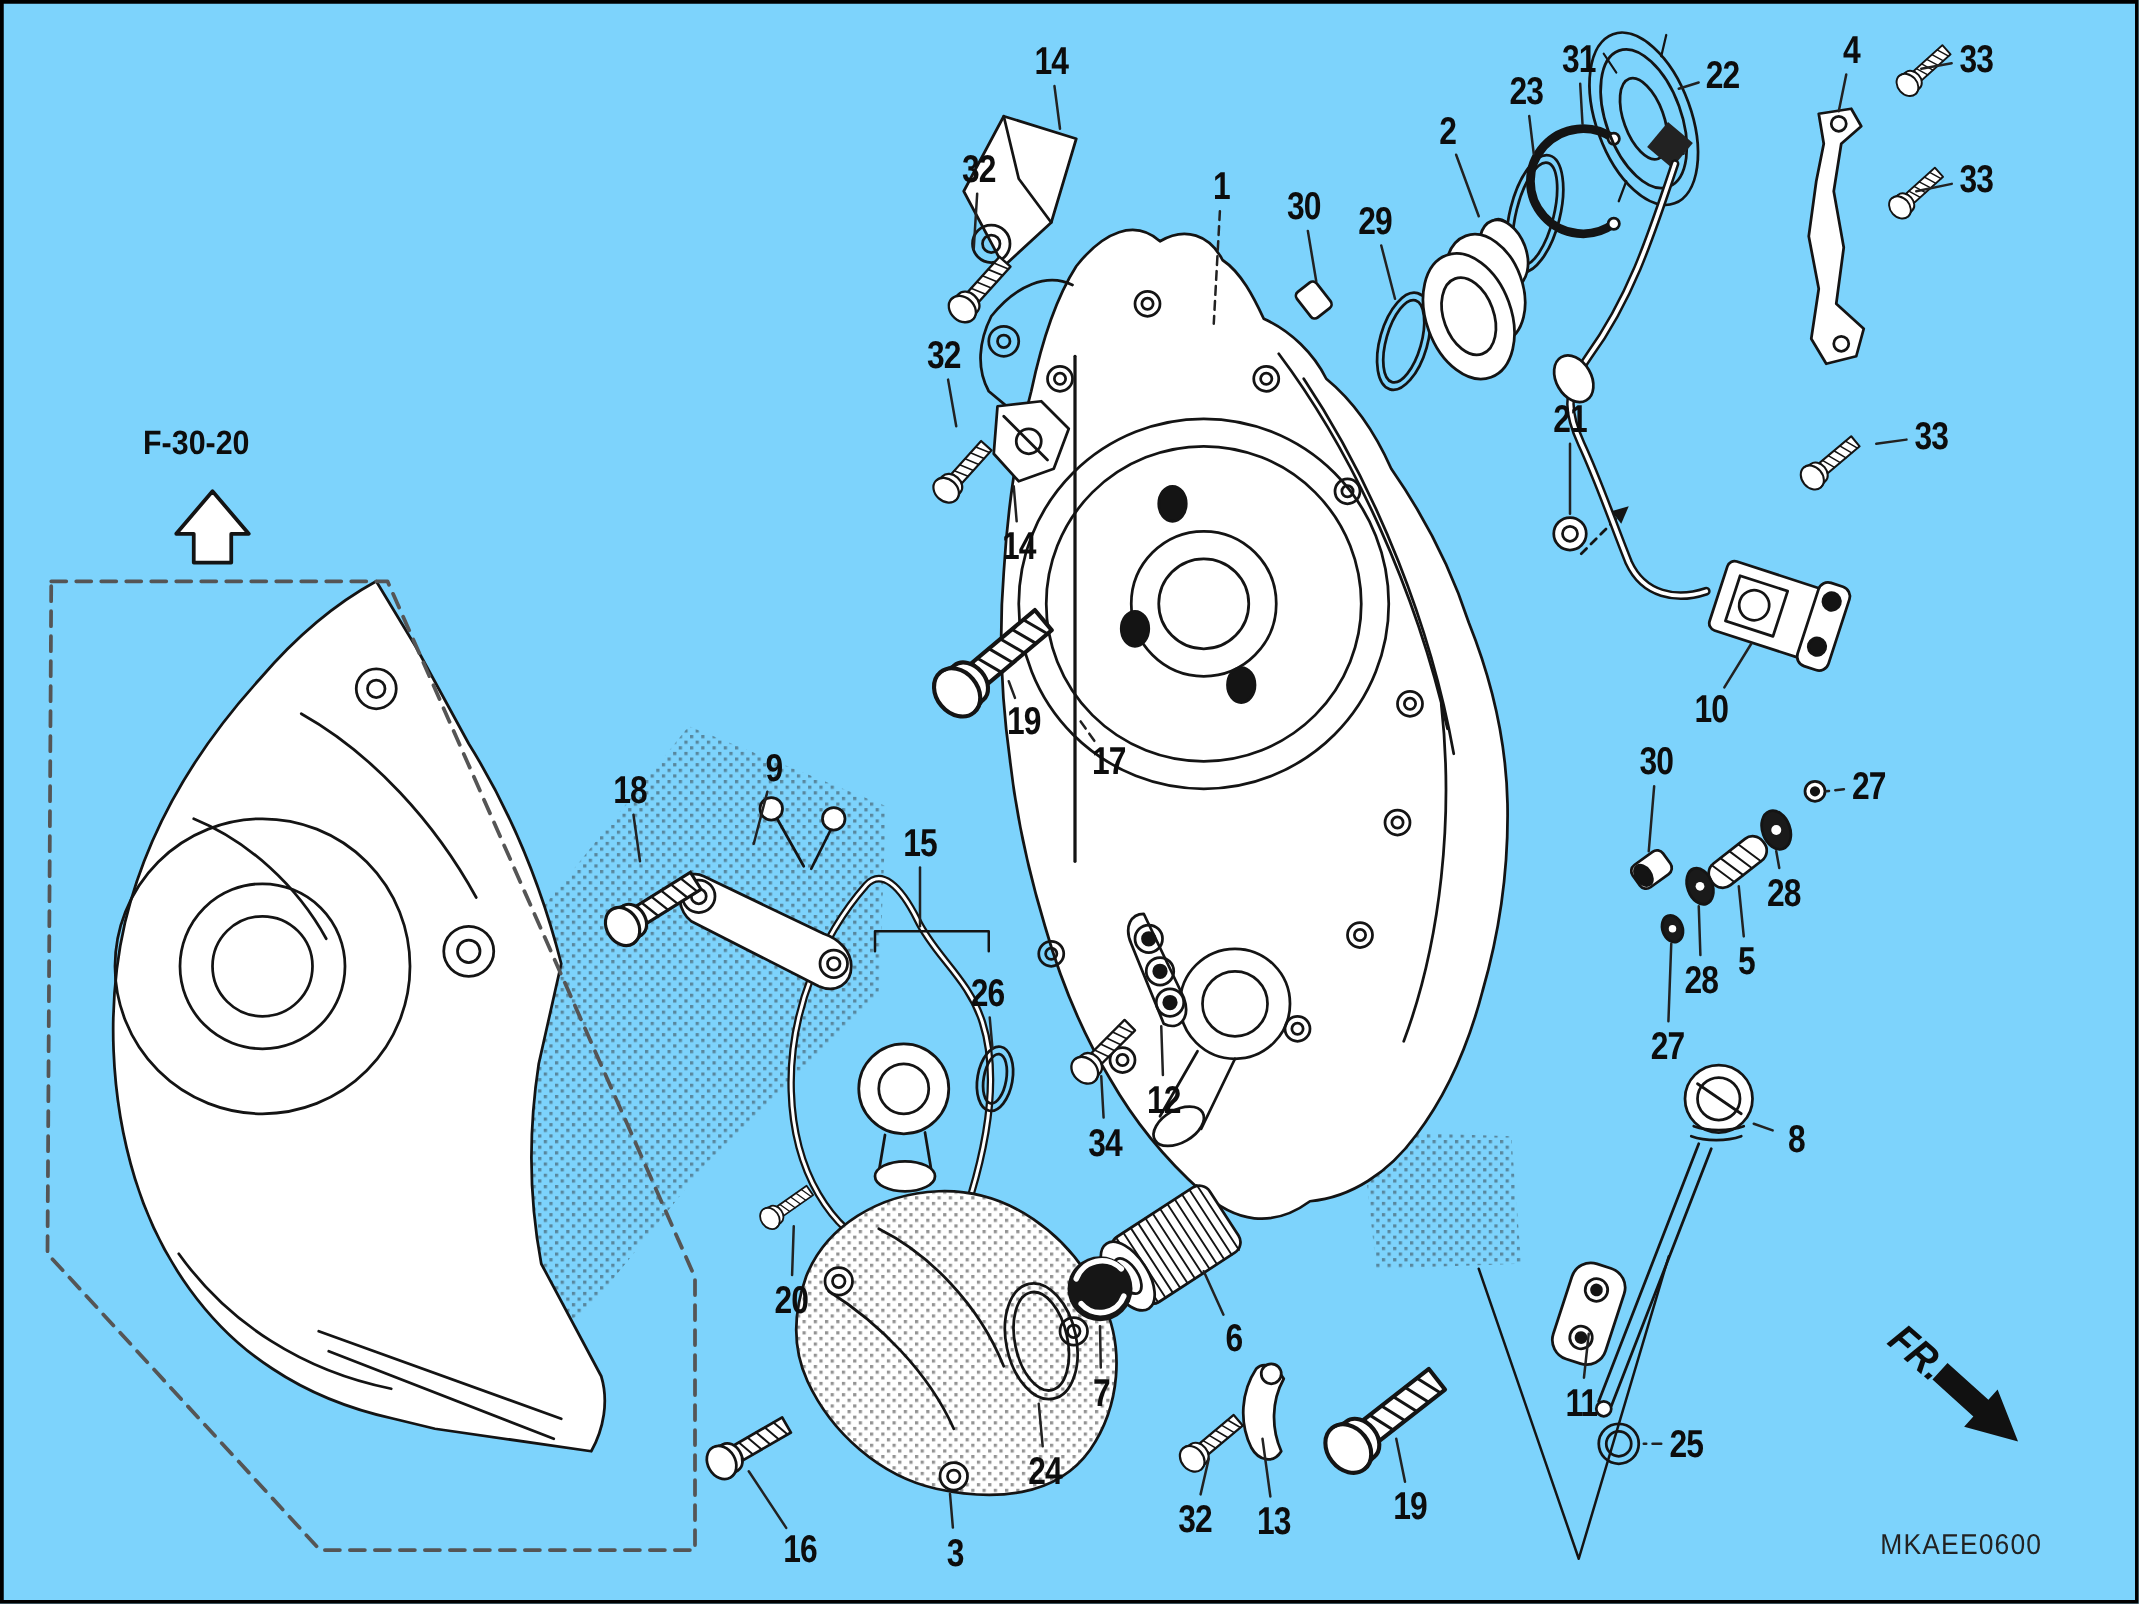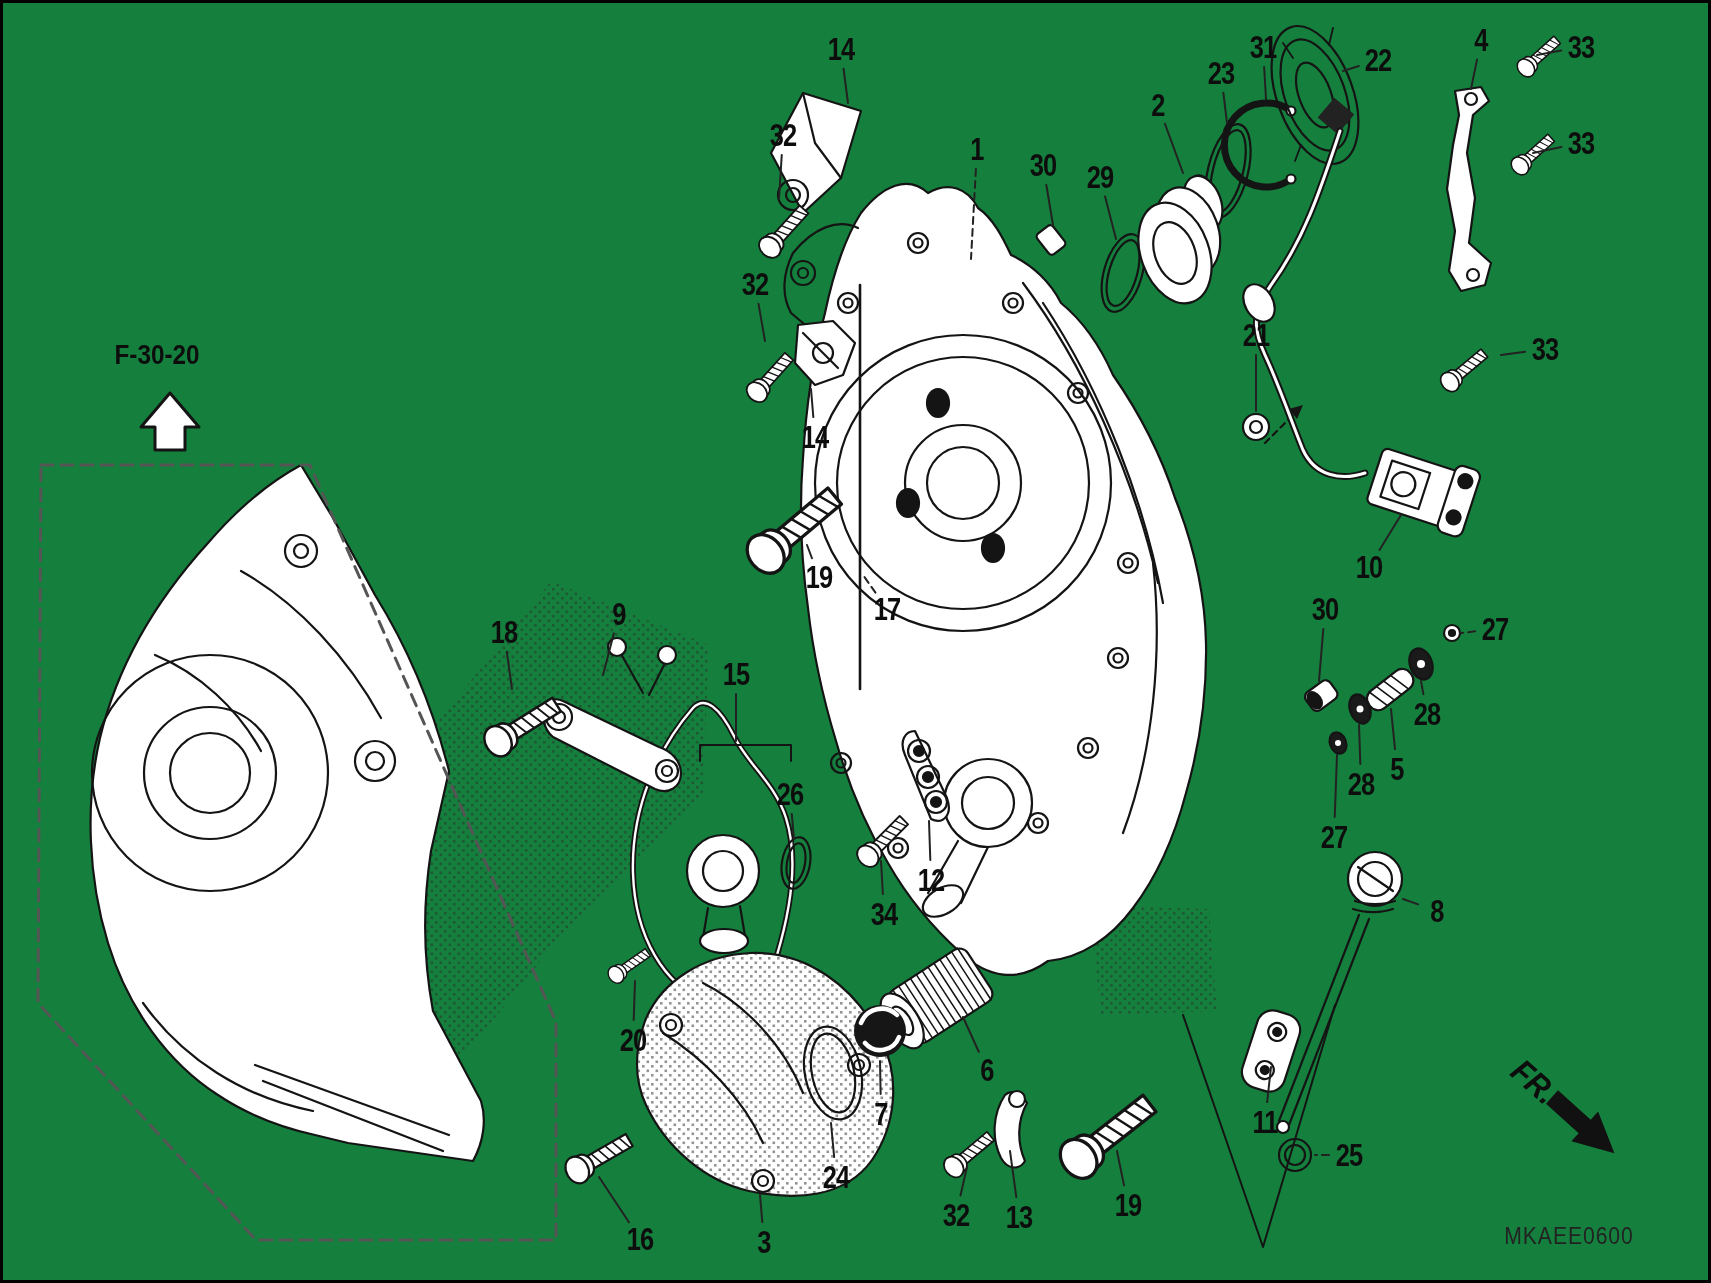--- a/index.html
+++ b/index.html
@@ -1,17 +1,17 @@
 <!DOCTYPE html>
 <html><head>
 <meta charset="utf-8">
 <style>
   html,body{margin:0;padding:0;background:#9a9a9a;}
   .page{
-    position:relative;width:1711px;height:1283px;background:#15803d;
+    position:relative;width:1711px;height:1283px;background:#7dd3fc;
     border:3px solid #000;box-sizing:border-box;overflow:hidden;
     font-family:"Liberation Sans",sans-serif;
   }
   svg.art{position:absolute;left:0;top:0;}
   .callout{
     position:absolute;transform:translate(-50%,-50%) scaleX(.82);
     font-weight:700;font-size:31px;color:#0d0d0d;letter-spacing:-1px;
     white-space:nowrap;line-height:1;
   }
   .ref{

